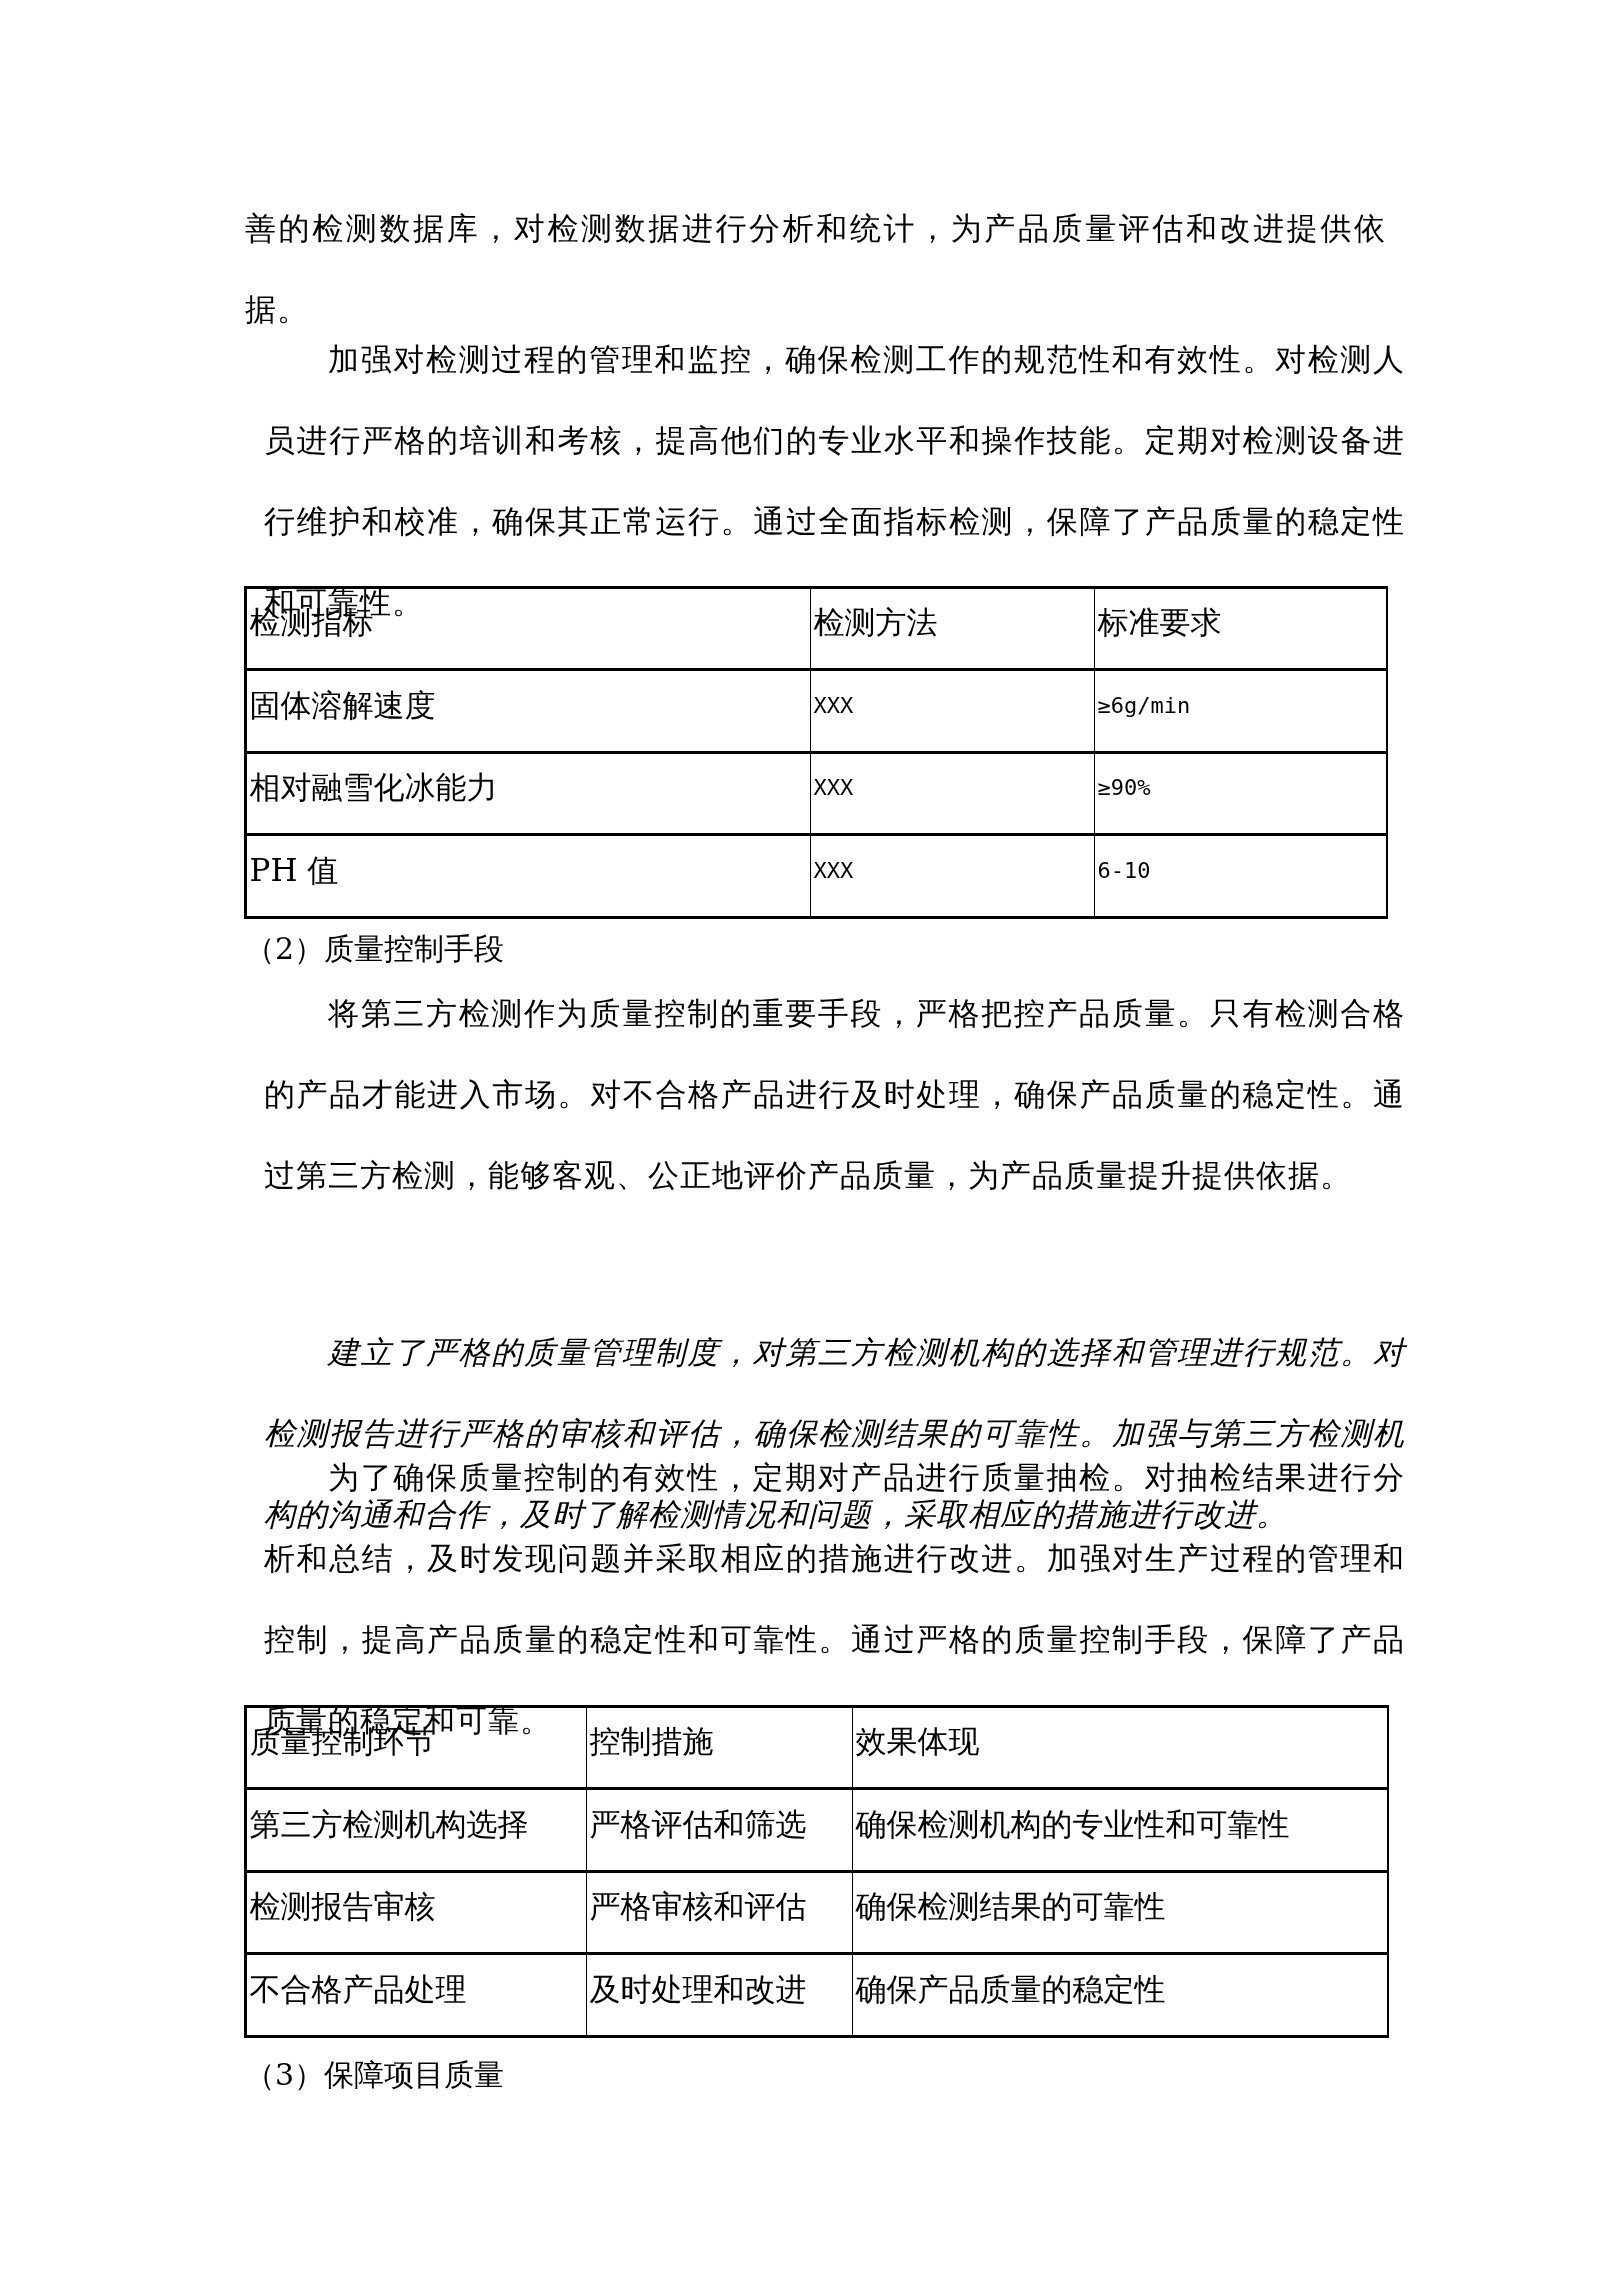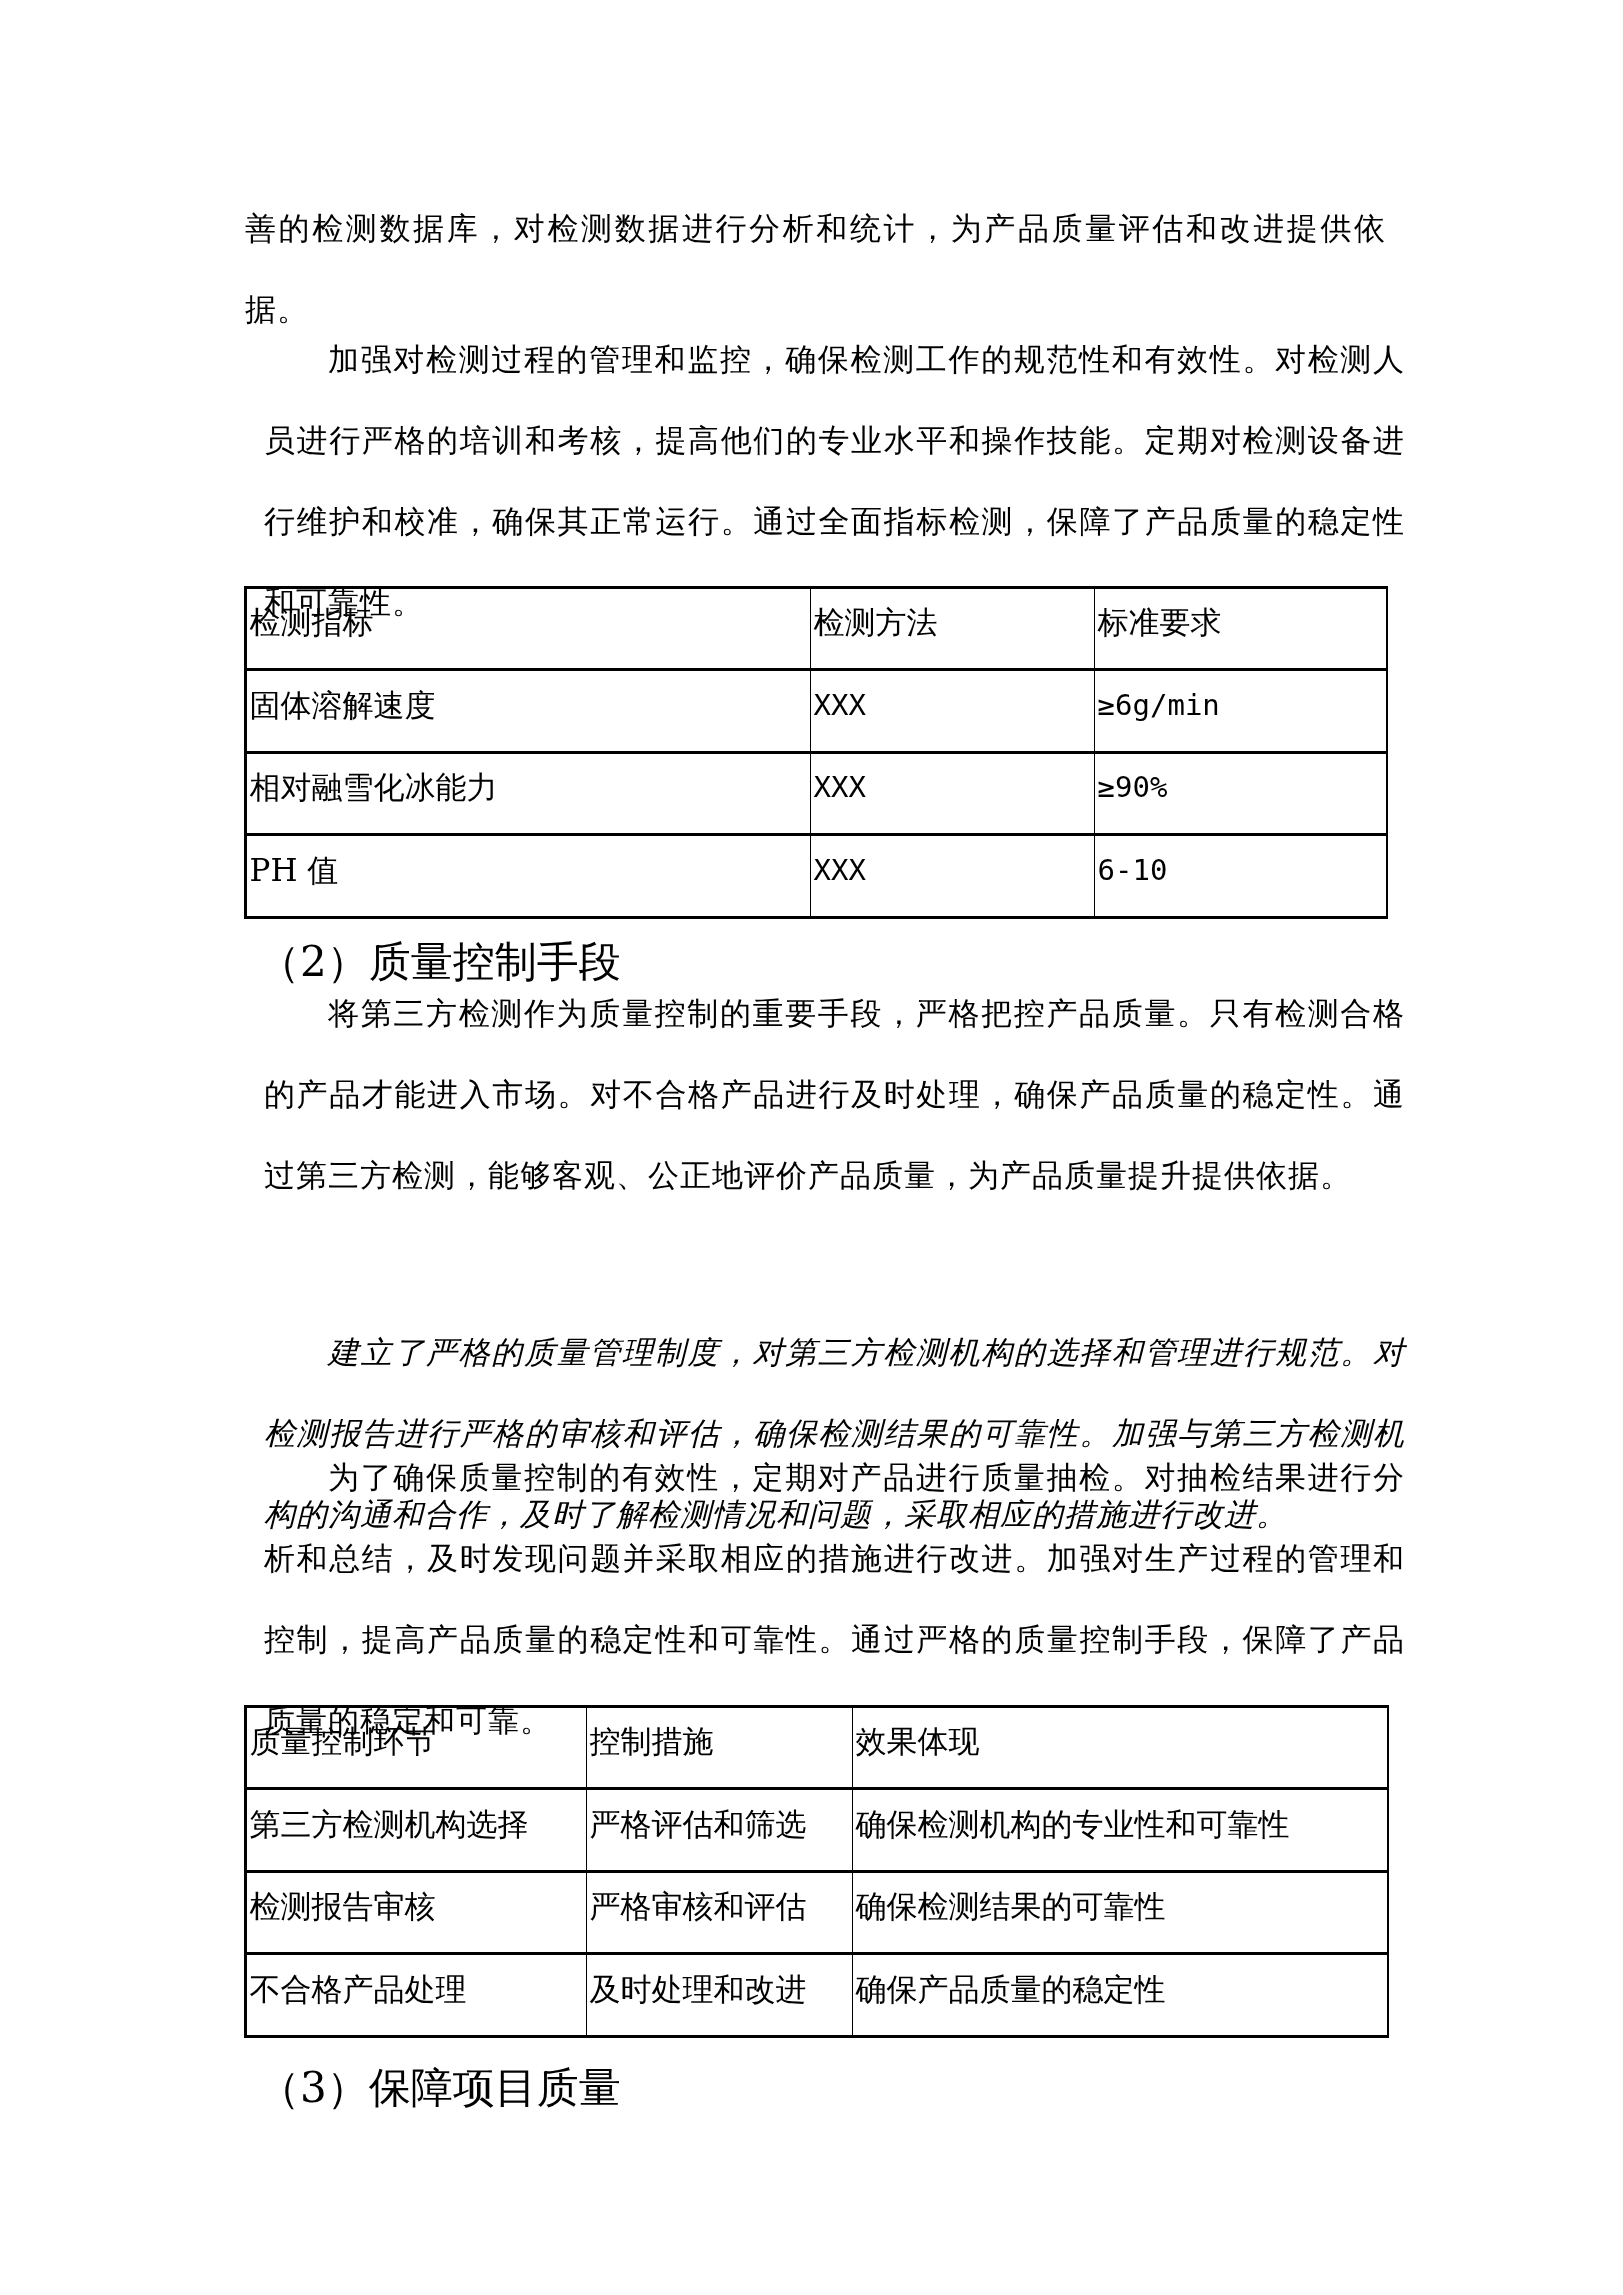--- a/index.html
+++ b/index.html
@@ -9,36 +9,36 @@
     color: #000000;
   }
   .page { position: absolute; left: 0; top: 0; width: 1623px; height: 2295px; }
   .para {
     position: absolute; left: 245px; width: 1141px;
     font-size: 31px; line-height: 81px; letter-spacing: 1px;
     text-align: justify; margin: 0;
   }
   .para.indent { text-indent: 64px; margin-left: 19px; }
   .heading {
-    position: absolute; left: 245px; font-size: 42px; line-height: 39px; margin: 13px;
+    position: absolute; left: 245px; font-size: 30px; line-height: 39px; margin: 0;
   }
   table.grid {
     position: absolute; left: 244px; border-collapse: collapse;
     font-size: 31px; table-layout: fixed;
   }
   table.grid td {
     border-left: 1.3px solid #000; border-right: 1.3px solid #000;
     border-top: 3.9px solid #000; border-bottom: 3.9px solid #000;
     text-align: left; vertical-align: top;
     padding: 14.4px 2.6px 0 2.6px; height: 65px; line-height: 39px;
     white-space: nowrap;
   }
   table.grid tr td:first-child { border-left-width: 3.3px; }
   table.grid tr td:last-child { border-right-width: 2px; }
-  .mono { font-family: "DejaVu Sans Mono", "Liberation Mono", monospace; font-size: 29px; }
+  .mono { font-family: "DejaVu Sans Mono", "Liberation Mono", monospace; font-size: 22px; }
 </style>
 </head>
 <body>
 
 <div class="page">
 
   <p class="para" style="top:188px;">善的检测数据库，对检测数据进行分析和统计，为产品质量评估和改进提供依据。</p>
 
   <p class="para indent" style="top:319px;">加强对检测过程的管理和监控，确保检测工作的规范性和有效性。对检测人员进行严格的培训和考核，提高他们的专业水平和操作技能。定期对检测设备进行维护和校准，确保其正常运行。通过全面指标检测，保障了产品质量的稳定性和可靠性。</p>
 

